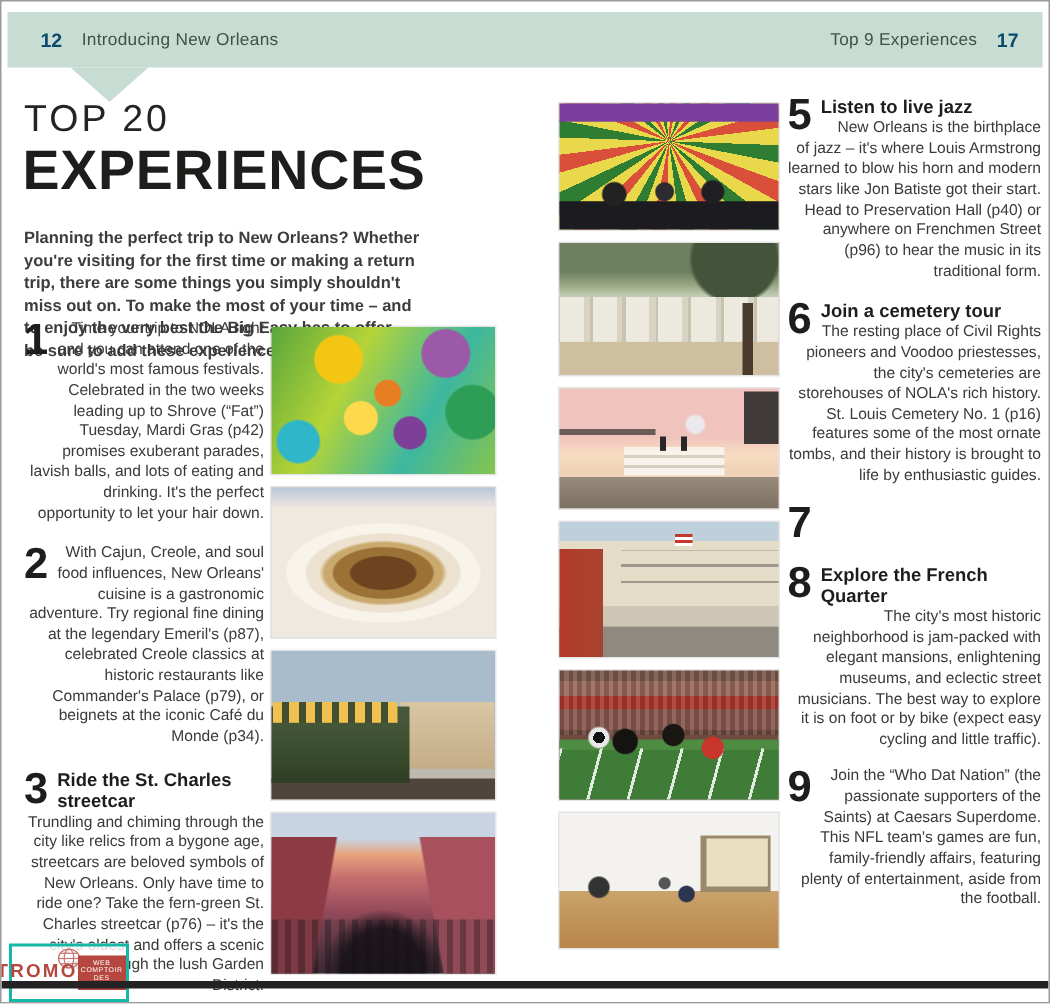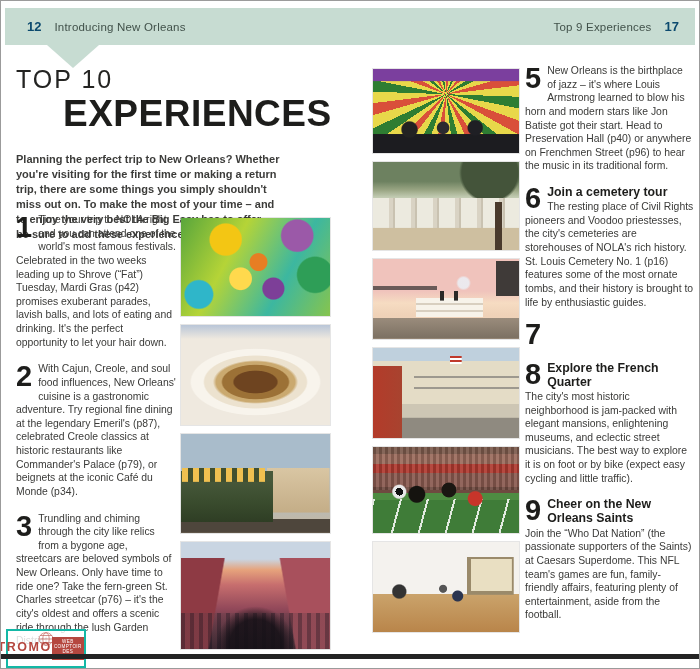--- a/index.html
+++ b/index.html
@@ -10,33 +10,33 @@
   .band{position:absolute;left:4px;right:4px;top:7px;height:37px;background:#c7dcd2;
         display:flex;align-items:center;justify-content:space-between;padding:0 16px 0 22px;box-sizing:border-box;}
   .band-group{display:flex;align-items:center;gap:13px;}
   .pgnum{font-size:13px;font-weight:bold;color:#0c4a6e;}
   .section{font-size:11.5px;color:#41514a;letter-spacing:.2px;}
   .tab-pointer{position:absolute;top:44px;left:46px;width:0;height:0;
         border-left:26px solid transparent;border-right:26px solid transparent;border-top:23px solid #c7dcd2;}
 
   
   .kicker{position:absolute;left:15px;top:64px;font-size:25px;letter-spacing:2px;color:#242422;}
-  .big-title{position:absolute;left:14px;top:92px;font-size:37px;font-weight:800;letter-spacing:.5px;color:#1d1d1b;margin-left:48px;}
+  .big-title{position:absolute;left:14px;top:92px;font-size:37px;font-weight:800;letter-spacing:.5px;color:#1d1d1b;}
   .intro{position:absolute;left:15px;top:140px;width:264px;font-size:11px;font-weight:bold;
          color:#3c3c3a;line-height:1.36;}
 
   
   .col{position:absolute;}
   .col-left{left:15px;top:211px;width:160px;}
   .col-right{left:524px;top:62px;width:169px;}
   .item{margin-bottom:13px;overflow:visible;}
   .item::after{content:"";display:block;clear:both;}
   .num{float:left;font-size:29px;font-weight:800;line-height:.95;color:#1d1d1b;margin:1px 6px 0 0;}
   .item h3{margin:0;font-size:12.3px;font-weight:bold;color:#1d1d1b;line-height:1.15;padding-top:1px;}
-  .item p{margin:1px 0 0 0;font-size:10.4px;color:#3a3a38;line-height:1.31;}
+  .item p{margin:1px 0 0 0;font-size:10.4px;color:#3a3a38;line-height:1.31;text-align:right;}
   .col-right .item{margin-bottom:11px;}
 
   
   .photo{box-sizing:border-box;outline:1px solid rgba(0,0,0,.10);background-repeat:no-repeat;}
   .imgcol1{position:absolute;left:180px;top:217px;width:149px;}
   .imgcol1 .photo{width:149px;margin-bottom:9px;}
   .imgcol2{position:absolute;left:372px;top:68px;width:146px;}
   .imgcol2 .photo{width:146px;margin-bottom:9px;}
 
   .ph1{height:98px;background-image:
@@ -154,35 +154,36 @@
       <span class="pgnum">12</span>
       <span class="section">Introducing New Orleans</span>
     </div>
     <div class="band-group">
       <span class="section">Top 9 Experiences</span>
       <span class="pgnum">17</span>
     </div>
   </div>
   <div class="tab-pointer"></div>
 
-  <div class="kicker">TOP 10</div>
+  <div class="kicker">TOP 20</div>
   <div class="big-title">EXPERIENCES</div>
   <p class="intro">Planning the perfect trip to New Orleans? Whether you're visiting for the first time or making a return trip, there are some things you simply shouldn't miss out on. To make the most of your time – and to enjoy the very best the Big Easy has to offer – be sure to add these experiences to your list.</p>
 
   <div class="col col-left">
     <div class="item">
       <span class="num">1</span>
       <p>Time your trip to NOLA right and you can attend one of the world's most famous festivals. Celebrated in the two weeks leading up to Shrove (“Fat”) Tuesday, Mardi Gras (p42) promises exuberant parades, lavish balls, and lots of eating and drinking. It's the perfect opportunity to let your hair down.</p>
     </div>
     <div class="item">
       <span class="num">2</span>
       <p>With Cajun, Creole, and soul food influences, New Orleans' cuisine is a gastronomic adventure. Try regional fine dining at the legendary Emeril's (p87), celebrated Creole classics at historic restaurants like Commander's Palace (p79), or beignets at the iconic Café du Monde (p34).</p>
     </div>
     <div class="item">
       <span class="num">3</span>
+      <h3>Ride the St. Charles streetcar</h3>
       <p>Trundling and chiming through the city like relics from a bygone age, streetcars are beloved symbols of New Orleans. Only have time to ride one? Take the fern-green St. Charles streetcar (p76) – it's the city's oldest and offers a scenic ride through the lush Garden District.</p>
     </div>
 
   </div>
 
   <div class="imgcol1">
     <div class="photo ph1" aria-label="Costumed figures on a colorful Mardi Gras parade float"></div>
     <div class="photo ph2" aria-label="Plate of baked oysters, a classic NOLA dish"></div>
     <div class="photo ph3" aria-label="Green St. Charles streetcar on a city street at dusk"></div>
     <div class="photo ph4" aria-label="Crowded Bourbon Street lined with red buildings at dusk"></div>
@@ -193,38 +194,38 @@
     <div class="photo ph6" aria-label="White above-ground tombs and trees in a New Orleans cemetery"></div>
     <div class="photo ph7" aria-label="Paddle-wheel steamboat on the Mississippi river at sunset"></div>
     <div class="photo ph8" aria-label="French Quarter street with balconies and an American flag"></div>
     <div class="photo ph9" aria-label="New Orleans Saints players on the field during an NFL game"></div>
     <div class="photo ph10" aria-label="Visitors viewing exhibits in a museum gallery"></div>
   </div>
 
   <div class="col col-right">
     <div class="item">
       <span class="num">5</span>
+      <h3>Listen to live jazz</h3>
       <p>New Orleans is the birthplace of jazz – it's where Louis Armstrong learned to blow his horn and modern stars like Jon Batiste got their start. Head to Preservation Hall (p40) or anywhere on Frenchmen Street (p96) to hear the music in its traditional form.</p>
     </div>
     <div class="item">
       <span class="num">6</span>
       <h3>Join a cemetery tour</h3>
       <p>The resting place of Civil Rights pioneers and Voodoo priestesses, the city's cemeteries are storehouses of NOLA's rich history. St. Louis Cemetery No. 1 (p16) features some of the most ornate tombs, and their history is brought to life by enthusiastic guides.</p>
     </div>
     <div class="item">
       <span class="num">7</span>
     </div>
     <div class="item">
       <span class="num">8</span>
       <h3>Explore the French Quarter</h3>
       <p>The city's most historic neighborhood is jam-packed with elegant mansions, enlightening museums, and eclectic street musicians. The best way to explore it is on foot or by bike (expect easy cycling and little traffic).</p>
     </div>
     <div class="item">
       <span class="num">9</span>
-      <h3>Cheer on the New Orleans Saints</h3>
       <p>Join the “Who Dat Nation” (the passionate supporters of the Saints) at Caesars Superdome. This NFL team's games are fun, family-friendly affairs, featuring plenty of entertainment, aside from the football.</p>
     </div>
 
   </div>
 
   <div class="stamp">
     <svg class="globe" width="18" height="14" viewBox="0 0 18 14">
       <g fill="none" stroke="#b5473f" stroke-width="0.8">
         <ellipse cx="9" cy="7" rx="7" ry="6.3"></ellipse>
         <ellipse cx="9" cy="7" rx="3.2" ry="6.3"></ellipse>

